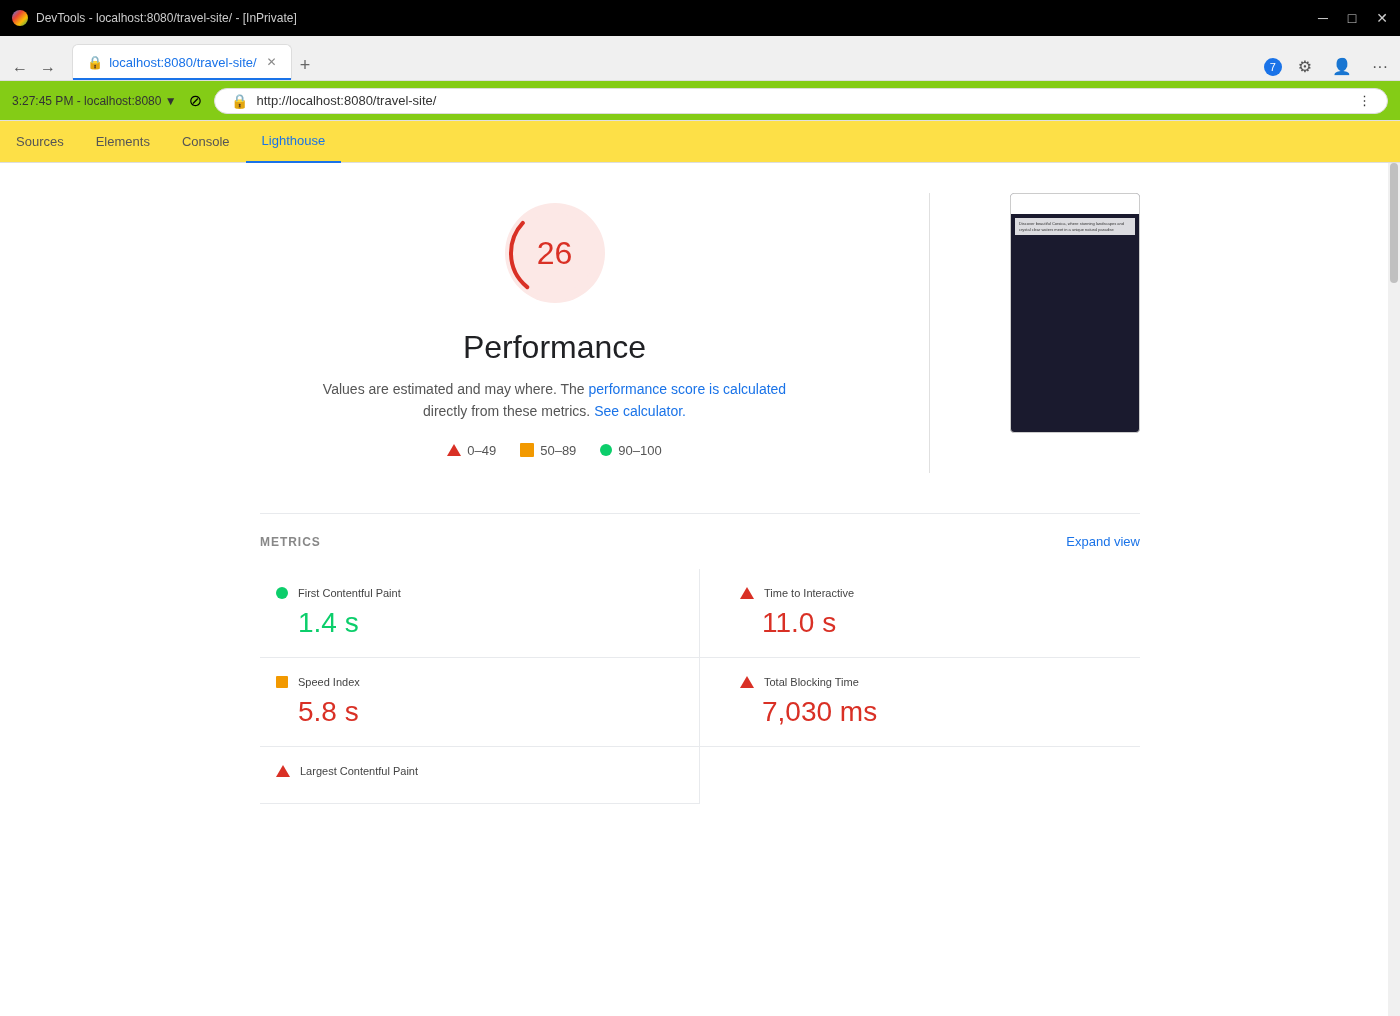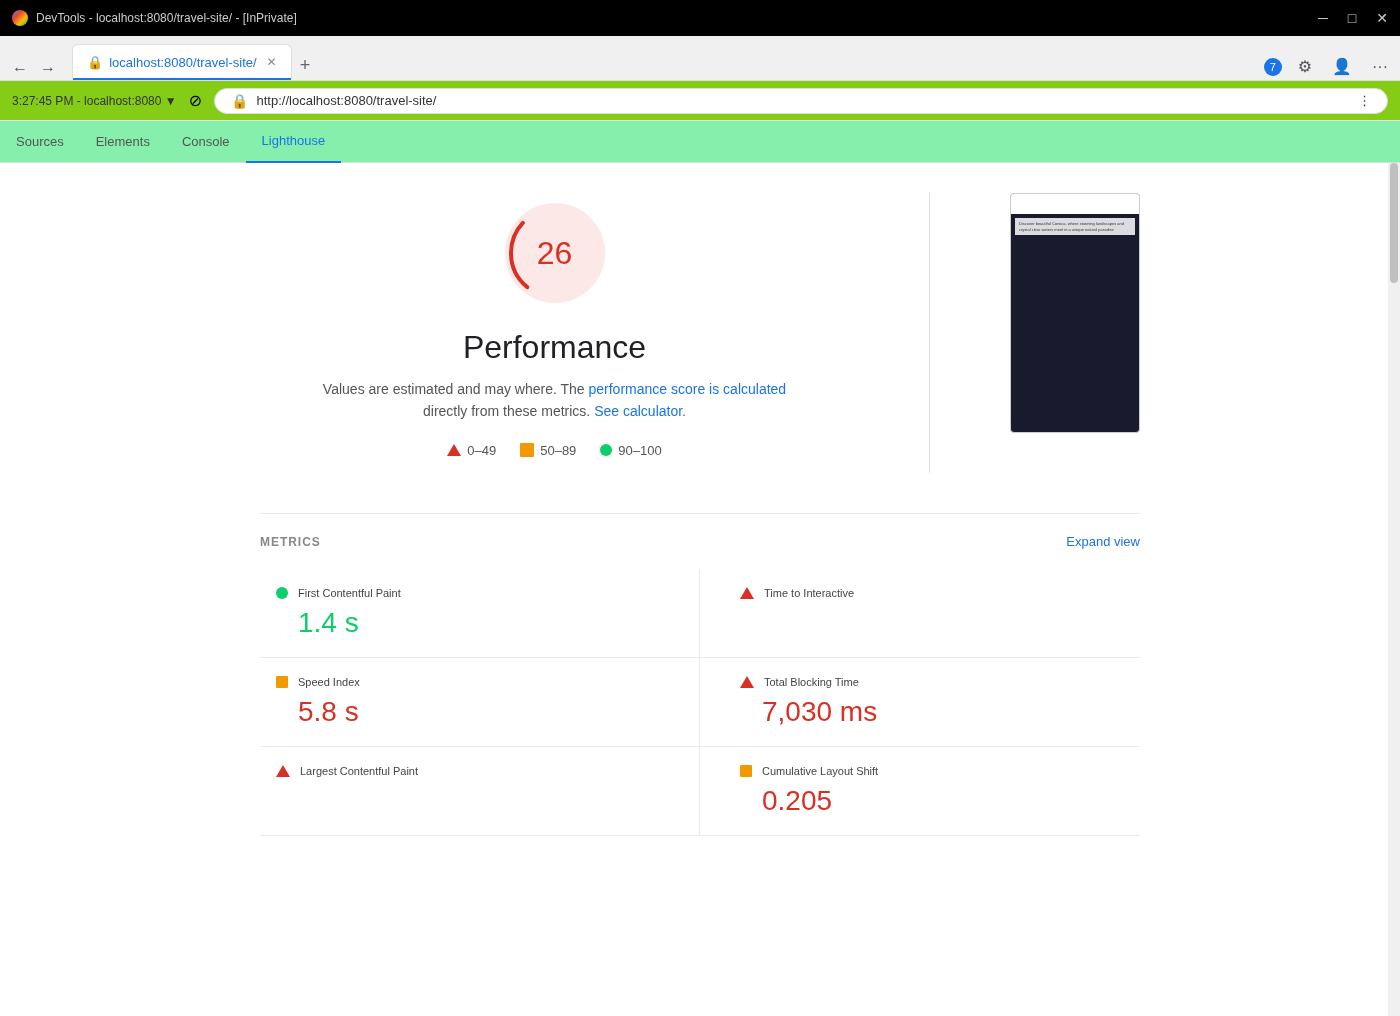--- a/index.html
+++ b/index.html
@@ -83,21 +83,21 @@
       color: #333;
       flex: 1;
       display: flex;
       align-items: center;
       gap: 8px;
     }
     .security-icon { color: #d93025; font-size: 14px; }
 
     
     .devtools-toolbar {
-      background: #86efac;
+      background: #fde047;
       height: 42px;
       display: flex;
       align-items: center;
       padding: 0 0;
       border-bottom: 1px solid #ddd;
     }
     .devtools-tab {
       padding: 10px 16px;
       font-size: 13px;
       color: #555;
@@ -430,20 +430,21 @@
           <span class="metric-name">First Contentful Paint</span>
         </div>
         <div class="metric-value-good">1.4 s</div>
       </div>
 
       <div class="metric-item">
         <div class="metric-header">
           <div class="metric-indicator-red"></div>
           <span class="metric-name">Time to Interactive</span>
         </div>
+        <div class="metric-value-bad">11.0 s</div>
       </div>
 
       <div class="metric-item">
         <div class="metric-header">
           <div class="metric-indicator-orange"></div>
           <span class="metric-name">Speed Index</span>
         </div>
         <div class="metric-value-bad">5.8 s</div>
       </div>
 
@@ -455,27 +456,20 @@
         <div class="metric-value-bad">7,030 ms</div>
       </div>
 
       <div class="metric-item">
         <div class="metric-header">
           <div class="metric-indicator-red"></div>
           <span class="metric-name">Largest Contentful Paint</span>
         </div>
       </div>
 
-      <div class="metric-item">
-        <div class="metric-header">
-          <div class="metric-indicator-orange"></div>
-          <span class="metric-name">Cumulative Layout Shift</span>
-        </div>
-        <div class="metric-value-bad">0.205</div>
-      </div>
 
     </div>
   </div>
 
   <div class="scrollbar-track">
     <div class="scrollbar-thumb"></div>
   </div>
 </div>
 
 </body></html>

